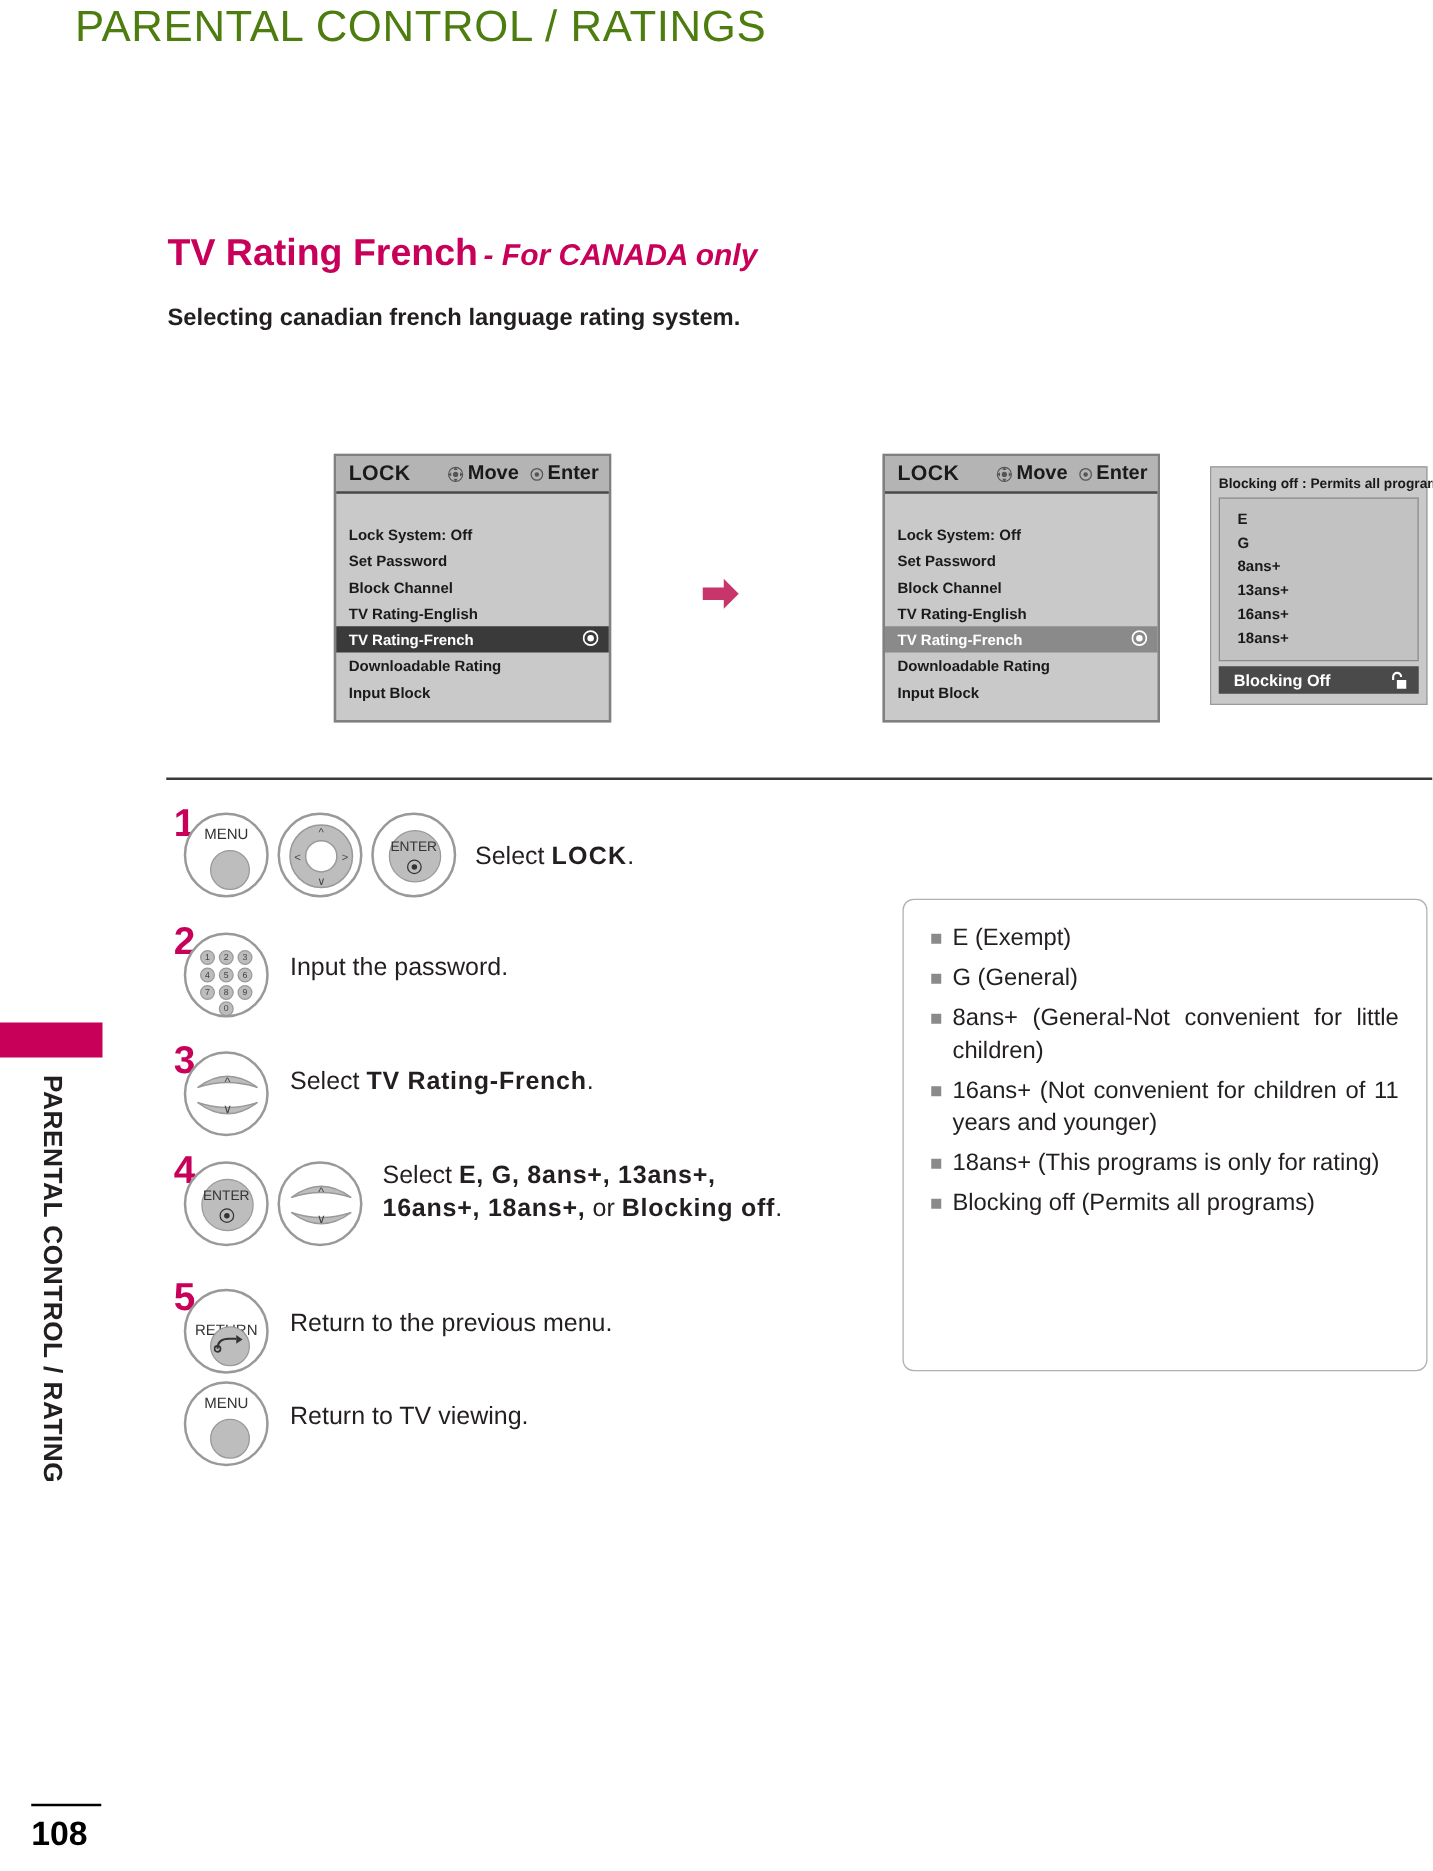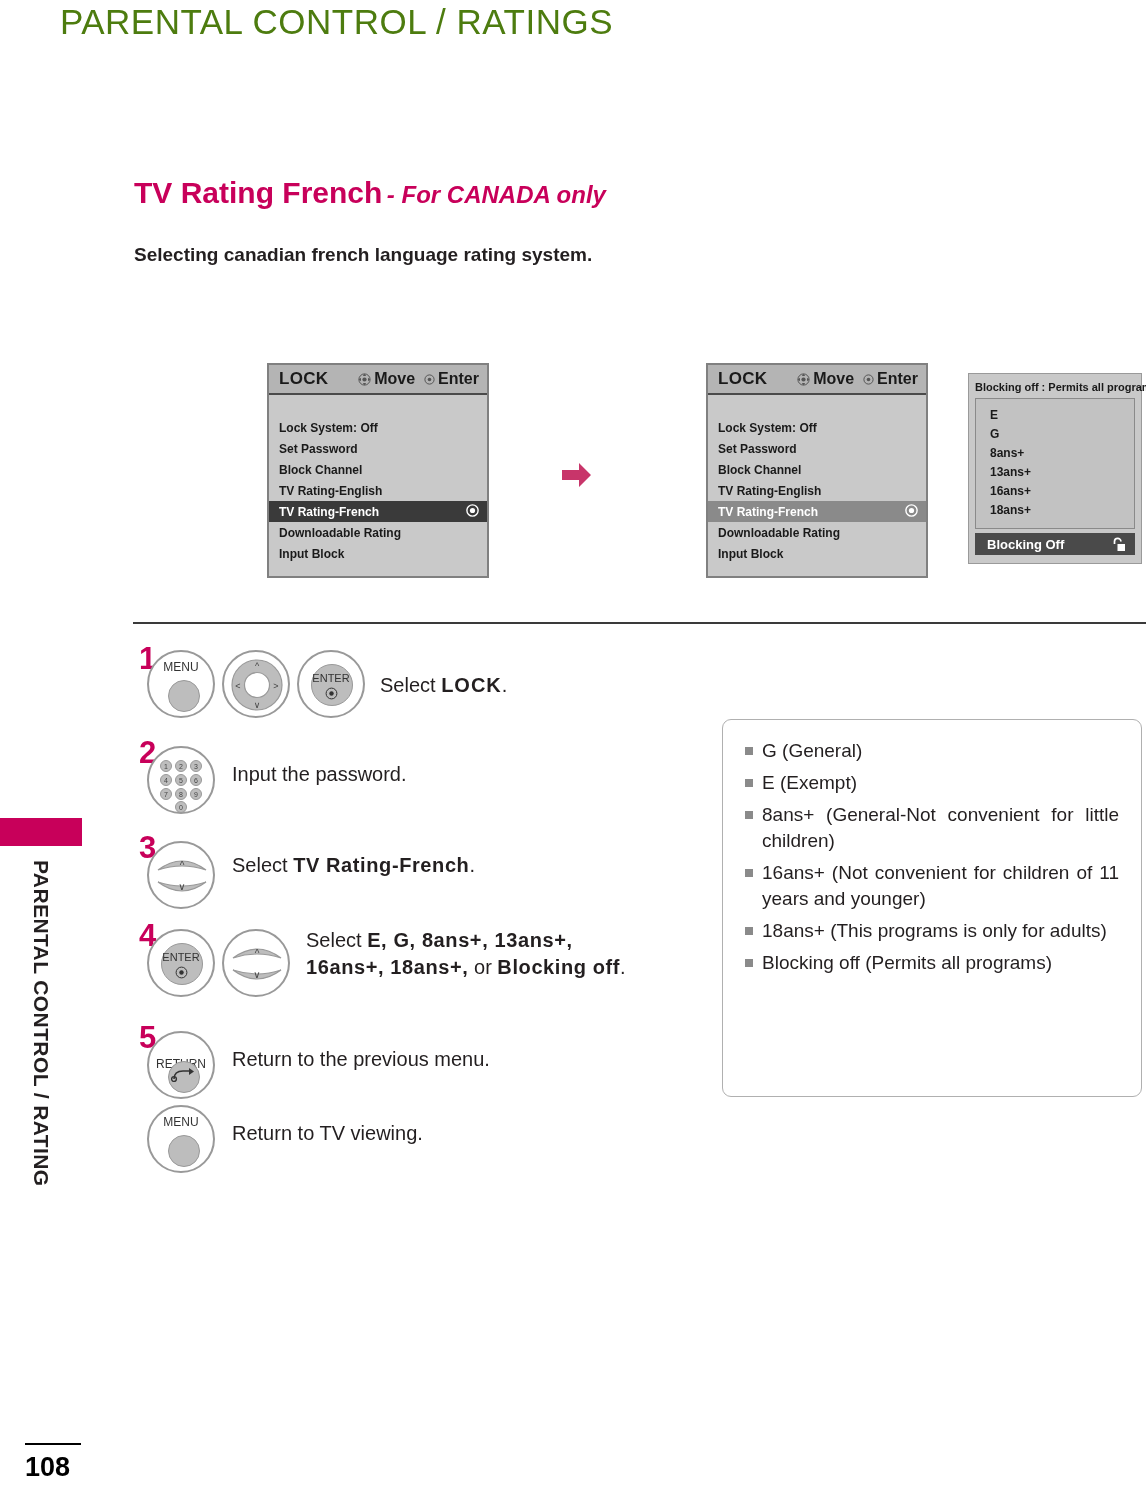--- a/index.html
+++ b/index.html
@@ -68,21 +68,21 @@
     top: 1452px;
     font-size: 27px;
     font-weight: 700;
     color: #000;
   }
 
   
   .section-title {
     position: absolute;
     left: 134px;
-    top: 176px;
+    top: 186px;
     white-space: nowrap;
   }
   .section-title .main {
     font-size: 30px;
     font-weight: 700;
     color: #c8005a;
   }
   .section-title .sub {
     font-size: 24px;
     font-weight: 700;
@@ -559,37 +559,37 @@
   <div class="btn-circle" style="left:147px; top:1105px; width:68px; height:68px;">
     <div class="btn-label" style="top:8px;">MENU</div>
     <div class="btn-inner" style="left:19px; top:28px; width:30px; height:30px;"></div>
   </div>
   <div class="step-text" style="left:232px; top:1120px;">Return to TV viewing.</div>
 </div>
 
 <div class="info-box">
   <div class="info-item">
     <div class="info-bullet"></div>
-    <div class="info-text">G (General)</div>
+    <div class="info-text">E (Exempt)</div>
   </div>
   <div class="info-item">
     <div class="info-bullet"></div>
-    <div class="info-text">E (Exempt)</div>
+    <div class="info-text">G (General)</div>
   </div>
   <div class="info-item">
     <div class="info-bullet"></div>
     <div class="info-text">8ans+ (General-Not convenient for little children)</div>
   </div>
   <div class="info-item">
     <div class="info-bullet"></div>
     <div class="info-text">16ans+ (Not convenient for children of 11 years and younger)</div>
   </div>
   <div class="info-item">
     <div class="info-bullet"></div>
-    <div class="info-text">18ans+ (This programs is only for adults)</div>
+    <div class="info-text">18ans+ (This programs is only for rating)</div>
   </div>
   <div class="info-item">
     <div class="info-bullet"></div>
     <div class="info-text">Blocking off (Permits all programs)</div>
   </div>
 </div>
 
 <div class="footer-rule"></div>
 <div class="page-number">108</div>
 

